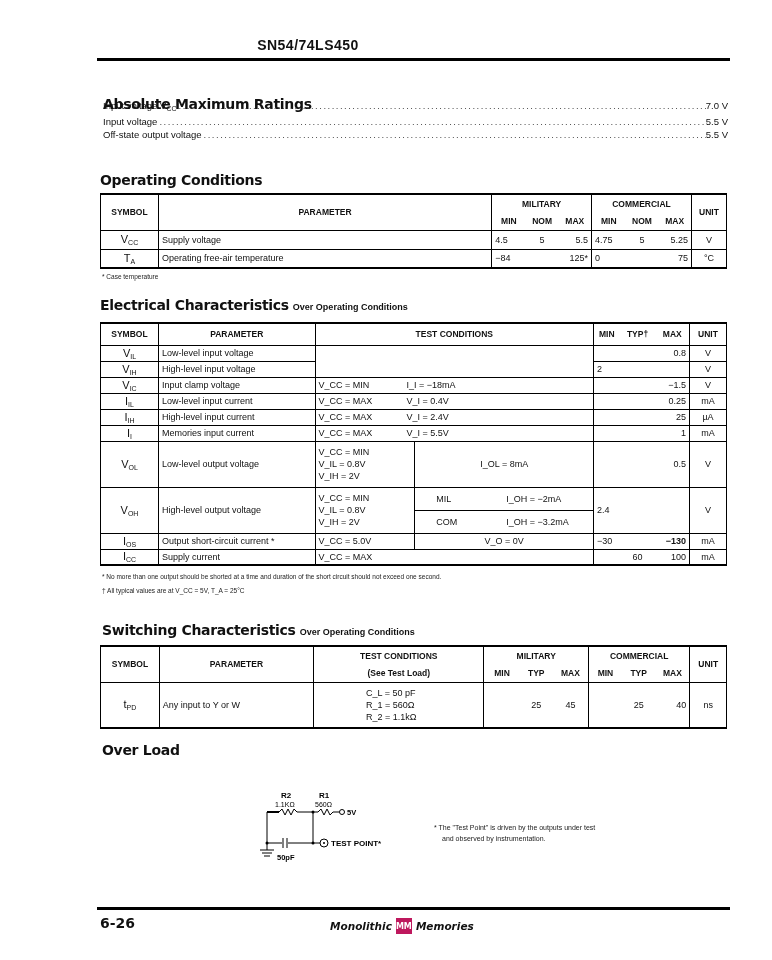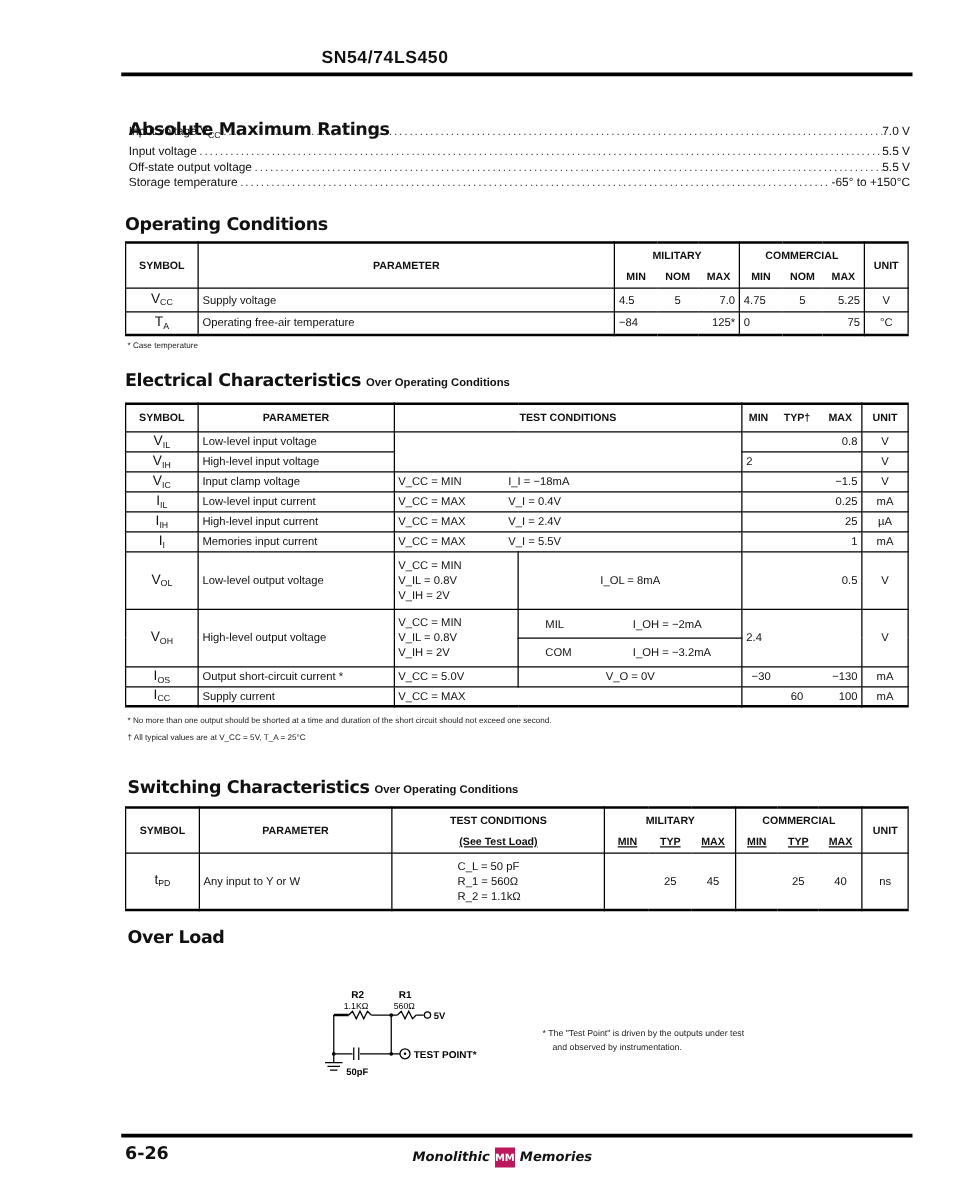--- a/index.html
+++ b/index.html
@@ -48,25 +48,20 @@
   <div class="amr-row">
     <span class="lbl">Input voltage</span>
     <span class="dots"></span>
     <span class="val">5.5 V</span>
   </div>
   <div class="amr-row">
     <span class="lbl">Off-state output voltage</span>
     <span class="dots"></span>
     <span class="val">5.5 V</span>
   </div>
-  <div class="amr-row">
-    <span class="lbl">Storage temperature</span>
-    <span class="dots"></span>
-    <span class="val">-65° to +150°C</span>
-  </div>
 </div>
 
 <div class="abs h2" style="left:100px; top:172px;">Operating Conditions</div>
 <table class="tbl-top" style="left:100px; top:193px; width:627px;">
   <colgroup>
       <col style="width:58px">
       <col style="width:334px">
       <col style="width:34px">
       <col style="width:33px">
       <col style="width:33px">
@@ -89,21 +84,21 @@
     <th style="border-top:none;border-left:none;">MAX</th>
     <th style="border-top:none;border-right:none;">MIN</th>
     <th style="border-top:none;border-left:none;border-right:none;">NOM</th>
     <th style="border-top:none;border-left:none;">MAX</th>
   </tr>
   <tr style="height:19px;">
     <td class="sym"><span>V</span><sub>CC</sub></td>
     <td>Supply voltage</td>
     <td style="border-right:none;">4.5</td>
     <td class="c" style="border-left:none;border-right:none;">5</td>
-    <td class="r" style="border-left:none;">7.0</td>
+    <td class="r" style="border-left:none;">5.5</td>
     <td style="border-right:none;">4.75</td>
     <td class="c" style="border-left:none;border-right:none;">5</td>
     <td class="r" style="border-left:none;">5.25</td>
     <td class="c">V</td>
   </tr>
   <tr style="height:19px;">
     <td class="sym"><span>T</span><sub>A</sub></td>
     <td>Operating free-air temperature</td>
     <td style="border-right:none;">−84</td>
     <td class="c" style="border-left:none;border-right:none;"></td>
@@ -253,23 +248,23 @@
             <span style="width:80px;display:inline-block;padding-left:18px">COM</span>
             <span>I_OH = −3.2mA</span>
           </div>
         </td>
   </tr>
   <tr>
     <td class="sym"><span>I</span><sub>OS</sub></td>
     <td>Output short-circuit current *</td>
     <td>V_CC = 5.0V</td>
     <td class="c">V_O = 0V</td>
-    <td style="border-right:none;text-align:right;">−30</td>
-    <td class="c" style="border-left:none;border-right:none;"></td>
-    <td class="r" style="border-left:none;">−130</td>
+    <td style="border-right:none;">−30</td>
+    <td class="c" style="border-left:none;border-right:none;"></td>
+    <td class="r" style="border-left:none;font-weight:bold;">−130</td>
     <td class="c">mA</td>
   </tr>
   <tr>
     <td class="sym"><span>I</span><sub>CC</sub></td>
     <td>Supply current</td>
     <td colspan="2">V_CC = MAX</td>
     <td style="border-right:none;"></td>
     <td class="c" style="border-left:none;border-right:none;">60</td>
     <td class="r" style="border-left:none;">100</td>
     <td class="c">mA</td>
@@ -295,21 +290,21 @@
     </colgroup>
   <tbody>
       <tr style="height:18px;">
     <th rowspan="2">SYMBOL</th>
     <th rowspan="2">PARAMETER</th>
     <th style="border-bottom:none;">TEST CONDITIONS</th>
     <th colspan="3" style="border-bottom:none;">MILITARY</th>
     <th colspan="3" style="border-bottom:none;">COMMERCIAL</th>
     <th rowspan="2">UNIT</th>
   </tr>
-  <tr style="height:18px;text-decoration:underline;">
+  <tr style="height:18px;">
     <th style="border-top:none;">(See Test Load)</th>
     <th style="border-top:none;border-right:none;">MIN</th>
     <th style="border-top:none;border-left:none;border-right:none;">TYP</th>
     <th style="border-top:none;border-left:none;">MAX</th>
     <th style="border-top:none;border-right:none;">MIN</th>
     <th style="border-top:none;border-left:none;border-right:none;">TYP</th>
     <th style="border-top:none;border-left:none;">MAX</th>
   </tr>
   <tr style="height:46px;">
     <td class="sym"><span>t</span><sub>PD</sub></td>
@@ -317,21 +312,21 @@
     <td class="stack" style="padding-left:52px;">
       <div>C_L = 50 pF</div>
       <div>R_1 = 560Ω</div>
       <div>R_2 = 1.1kΩ</div>
     </td>
     <td style="border-right:none;"></td>
     <td class="c" style="border-left:none;border-right:none;">25</td>
     <td class="c" style="border-left:none;">45</td>
     <td style="border-right:none;"></td>
     <td class="c" style="border-left:none;border-right:none;">25</td>
-    <td class="c" style="border-left:none;">40</td>
+    <td class="c" style="border-left:none;text-align:right;">40</td>
     <td class="c">ns</td>
   </tr>
 </tbody>
   </table>
 
 <div class="abs h2" style="left:102px; top:742px;">Over Load</div>
 <svg class="abs" style="left:255px; top:790px;" width="180" height="80">
   <g stroke="#000" stroke-width="1" fill="none">
     <line x1="12" y1="22" x2="24" y2="22" stroke-width="2"></line>
     <polyline points="24,22 27,19 30,25 33,19 36,25 39,19 42,22"></polyline>

